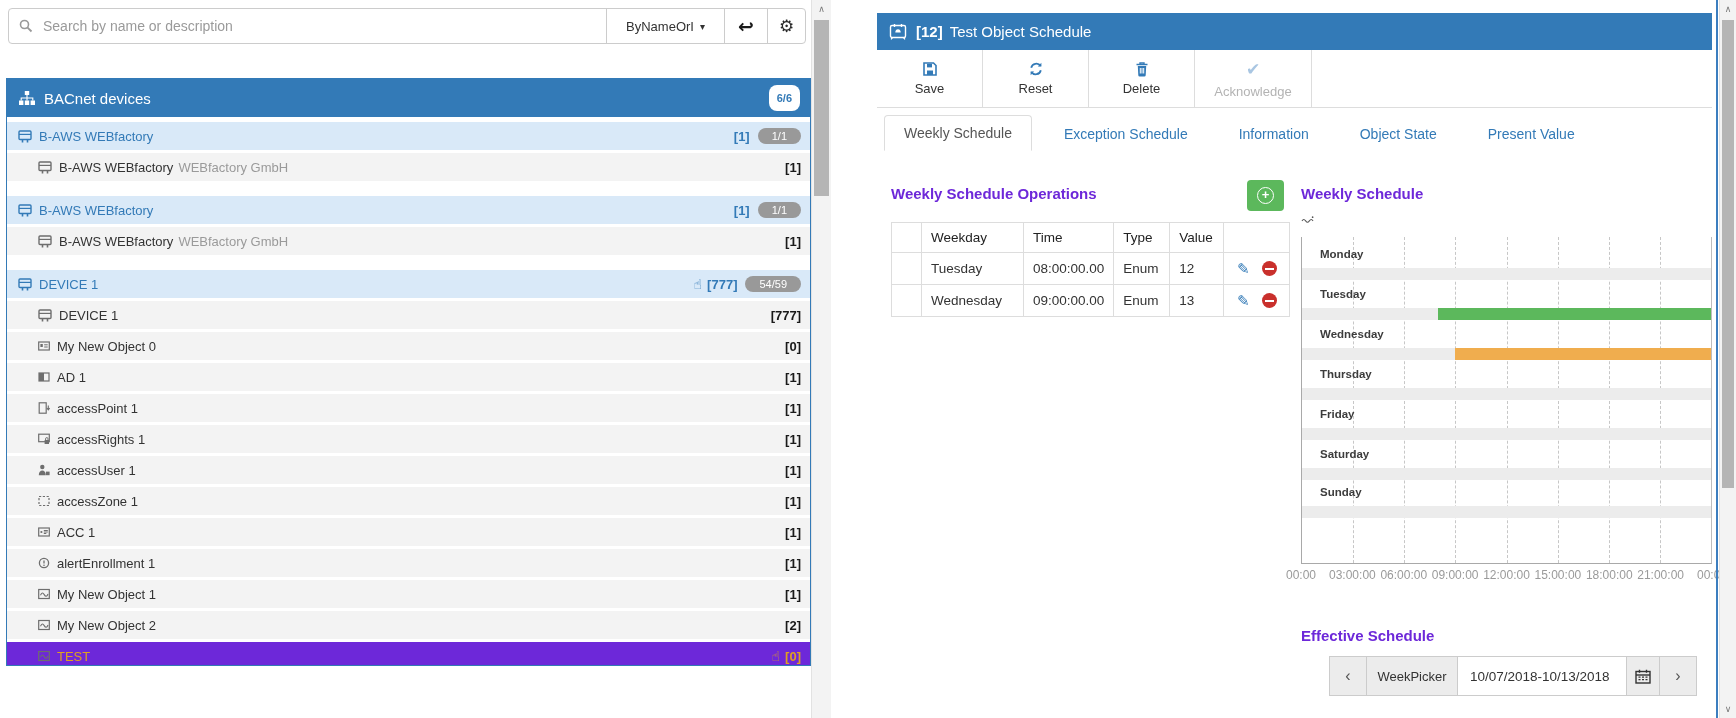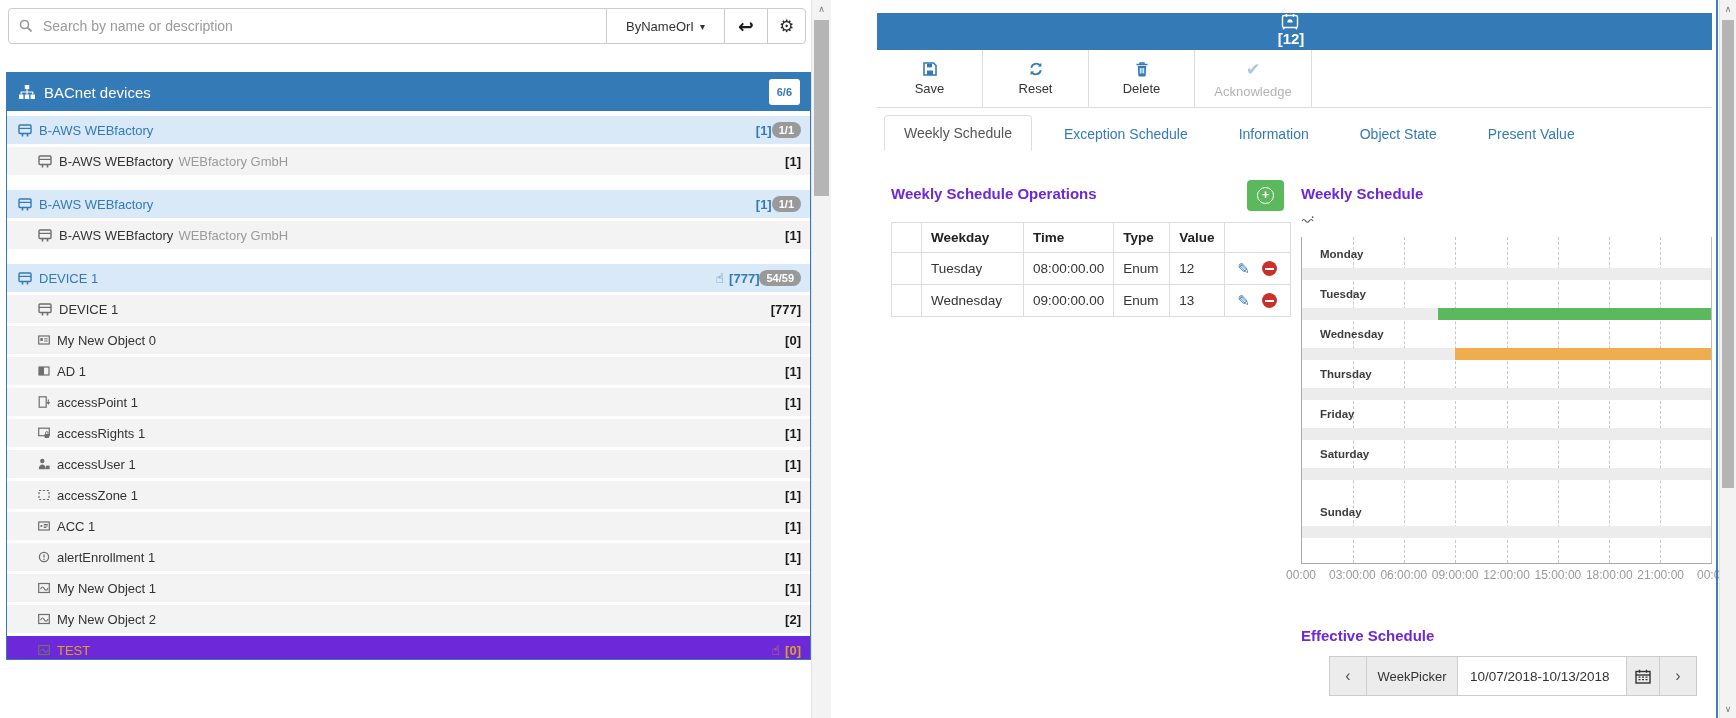--- a/index.html
+++ b/index.html
@@ -13,30 +13,30 @@
   .searchbar .mag { width:34px; display:flex; align-items:center; justify-content:center; color:#999; }
   .searchbar input { flex:1; border:none; outline:none; font-size:14px; color:#444;
     font-family:inherit; }
   .searchbar input::placeholder { color:#9a9a9a; }
   .sb-cell { display:flex; align-items:center; justify-content:center; border-left:1px solid #ccc; }
   .sb-filter { width:118px; font-size:13px; color:#333; gap:6px; cursor:pointer; }
   .sb-filter .caret { font-size:10px; color:#333; }
   .sb-undo { width:43px; font-size:19px; color:#1a1a1a; font-weight:bold; cursor:pointer; }
   .sb-gear { width:38px; font-size:17px; color:#2a2a2a; cursor:pointer; }
 
-  .tree { left:6px; top:72px; width:805px; height:588px; border:1px solid #337ab7;
+  .tree { left:6px; top:78px; width:805px; height:588px; border:1px solid #337ab7;
     background:#fff; overflow:hidden; }
   .tree-header { height:38px; background:#337ab7; color:#fff; display:flex; align-items:center;
     padding:0 10px 0 12px; font-size:15px; }
   .tree-header .th-icon { margin-right:9px; display:flex; }
   .tree-header .spacer { flex:1; }
   .badge-white { background:#fff; color:#337ab7; font-size:11px; font-weight:bold;
-    border-radius:3px; padding:7px 8px; }
-  .badge-gray { background:#999; color:#fff; font-size:11px; font-weight:bold;
-    border-radius:10px; padding:2px 7px; }
+    border-radius:8px; padding:7px 8px; }
+  .badge-gray { background:#999; color:#fff; font-size:11px; font-weight:normal;
+    border-radius:10px; padding:2px 14px; margin-left:8px; }
   .rows { padding-top:2px; }
   .trow { height:28px; margin-top:3px; display:flex; align-items:center; font-size:13px;
     padding-right:9px; cursor:pointer; }
   .trow .ticon { display:flex; align-items:center; margin-right:7px; }
   .trow .spacer { flex:1; }
   .trow .cnt { font-weight:bold; }
   .trow .hand { font-size:14px; margin-right:5px; }
   .r-device { background:#d9e9f8; color:#337ab7; padding-left:11px; }
   .r-device .cnt { color:#337ab7; }
   .r-child { background:#f3f3f3; color:#333; padding-left:31px; }
@@ -54,21 +54,21 @@
   .sc-win { left:1719px; width:17px; }
   .sc-btn { position:absolute; left:0; right:0; height:18px; display:flex; align-items:center;
     justify-content:center; font-size:9px; color:#777; background:#f3f3f3; cursor:pointer; }
   .sc-btn.bottom { bottom:0; }
   .sc-thumb { position:absolute; left:2px; right:2px; background:#b5b5b5; cursor:pointer; }
   .blue-edge { left:1716px; top:0; width:2px; height:718px; background:#3c7ebf; }
 
   
   .rpanel { left:877px; top:0; width:835px; height:718px; background:#fff; }
   .titlebar { position:absolute; left:0; top:13px; width:835px; height:37px; background:#337ab7;
-    color:#fff; display:flex; align-items:center; padding:0 12px; font-size:15px;flex-direction:column; }
+    color:#fff; display:flex; align-items:center; padding:0 12px; font-size:15px; }
   .titlebar .t-icon { margin-right:9px; display:flex; }
   .titlebar .t-count { font-weight:bold; margin-right:7px; }
   .toolbar { position:absolute; left:0; top:50px; width:835px; height:58px;
     border-bottom:1px solid #ddd; display:flex; }
   .tb-btn { width:106px; border-right:1px solid #ddd; display:flex; flex-direction:column;
     align-items:center; justify-content:center; gap:4px; cursor:pointer; font-size:13px; color:#333; }
   .tb-btn .tb-ic { color:#337ab7; display:flex; }
   .tb-btn.disabled { color:#b3b3b3; cursor:default; width:117px; }
   .tb-btn.disabled .tb-ic { color:#a9c6e2; font-size:17px; }
 
@@ -80,21 +80,21 @@
 
   .h2 { font-size:15px; font-weight:bold; color:#6d28d9; }
   .ops-h { left:14px; top:185px; }
   .add-btn { left:370px; top:180px; width:37px; height:31px; background:#5cb85c; border-radius:4px;
     display:flex; align-items:center; justify-content:center; cursor:pointer; }
   .add-btn .plus-circ { width:17px; height:17px; border:1.5px solid #fff; border-radius:50%;
     color:#fff; font-size:13px; font-weight:bold; line-height:14px; text-align:center; }
 
   table.ops { position:absolute; left:14px; top:222px; border-collapse:collapse; font-size:13.5px; }
   table.ops th, table.ops td { border:1px solid #ddd; padding:0 9px; }
-  table.ops th { height:30px; text-align:left; font-weight:bold; color:#222; }
+  table.ops th { height:30px; text-align:left; font-weight:normal; color:#222; }
   table.ops td { height:32px; color:#333; }
   .c-dot { width:30px; } .c-wd { width:102px; } .c-tm { width:82px; }
   .c-ty { width:56px; } .c-va { width:54px; } .c-ac { width:66px; }
   .dot { width:13px; height:13px; border-radius:50%; margin:0 auto; }
   .act-cell { display:flex; align-items:center; justify-content:center; gap:12px; }
   .pencil { color:#337ab7; font-size:15px; cursor:pointer; }
   .minus { width:15px; height:15px; border-radius:50%; background:#c9302c; position:relative; cursor:pointer; }
   .minus::after { content:""; position:absolute; left:3px; right:3px; top:6.5px; height:2px; background:#fff; }
 
   .chart-h { left:424px; top:185px; }
@@ -600,21 +600,21 @@
       <div class="track"></div>
     </div>
     <div class="crow" style="top:166px">
       <span class="dlabel">Friday</span>
       <div class="track"></div>
     </div>
     <div class="crow" style="top:206px">
       <span class="dlabel">Saturday</span>
       <div class="track"></div>
     </div>
-    <div class="crow" style="top:264px">
+    <div class="crow" style="top:244px">
       <span class="dlabel">Sunday</span>
       <div class="track"></div>
     </div>
   </div>
 
   <div class="abs xaxis">
     <span style="left:0%">00:00</span>
     <span style="left:12.5%">03:00:00</span>
     <span style="left:25%">06:00:00</span>
     <span style="left:37.5%">09:00:00</span>

